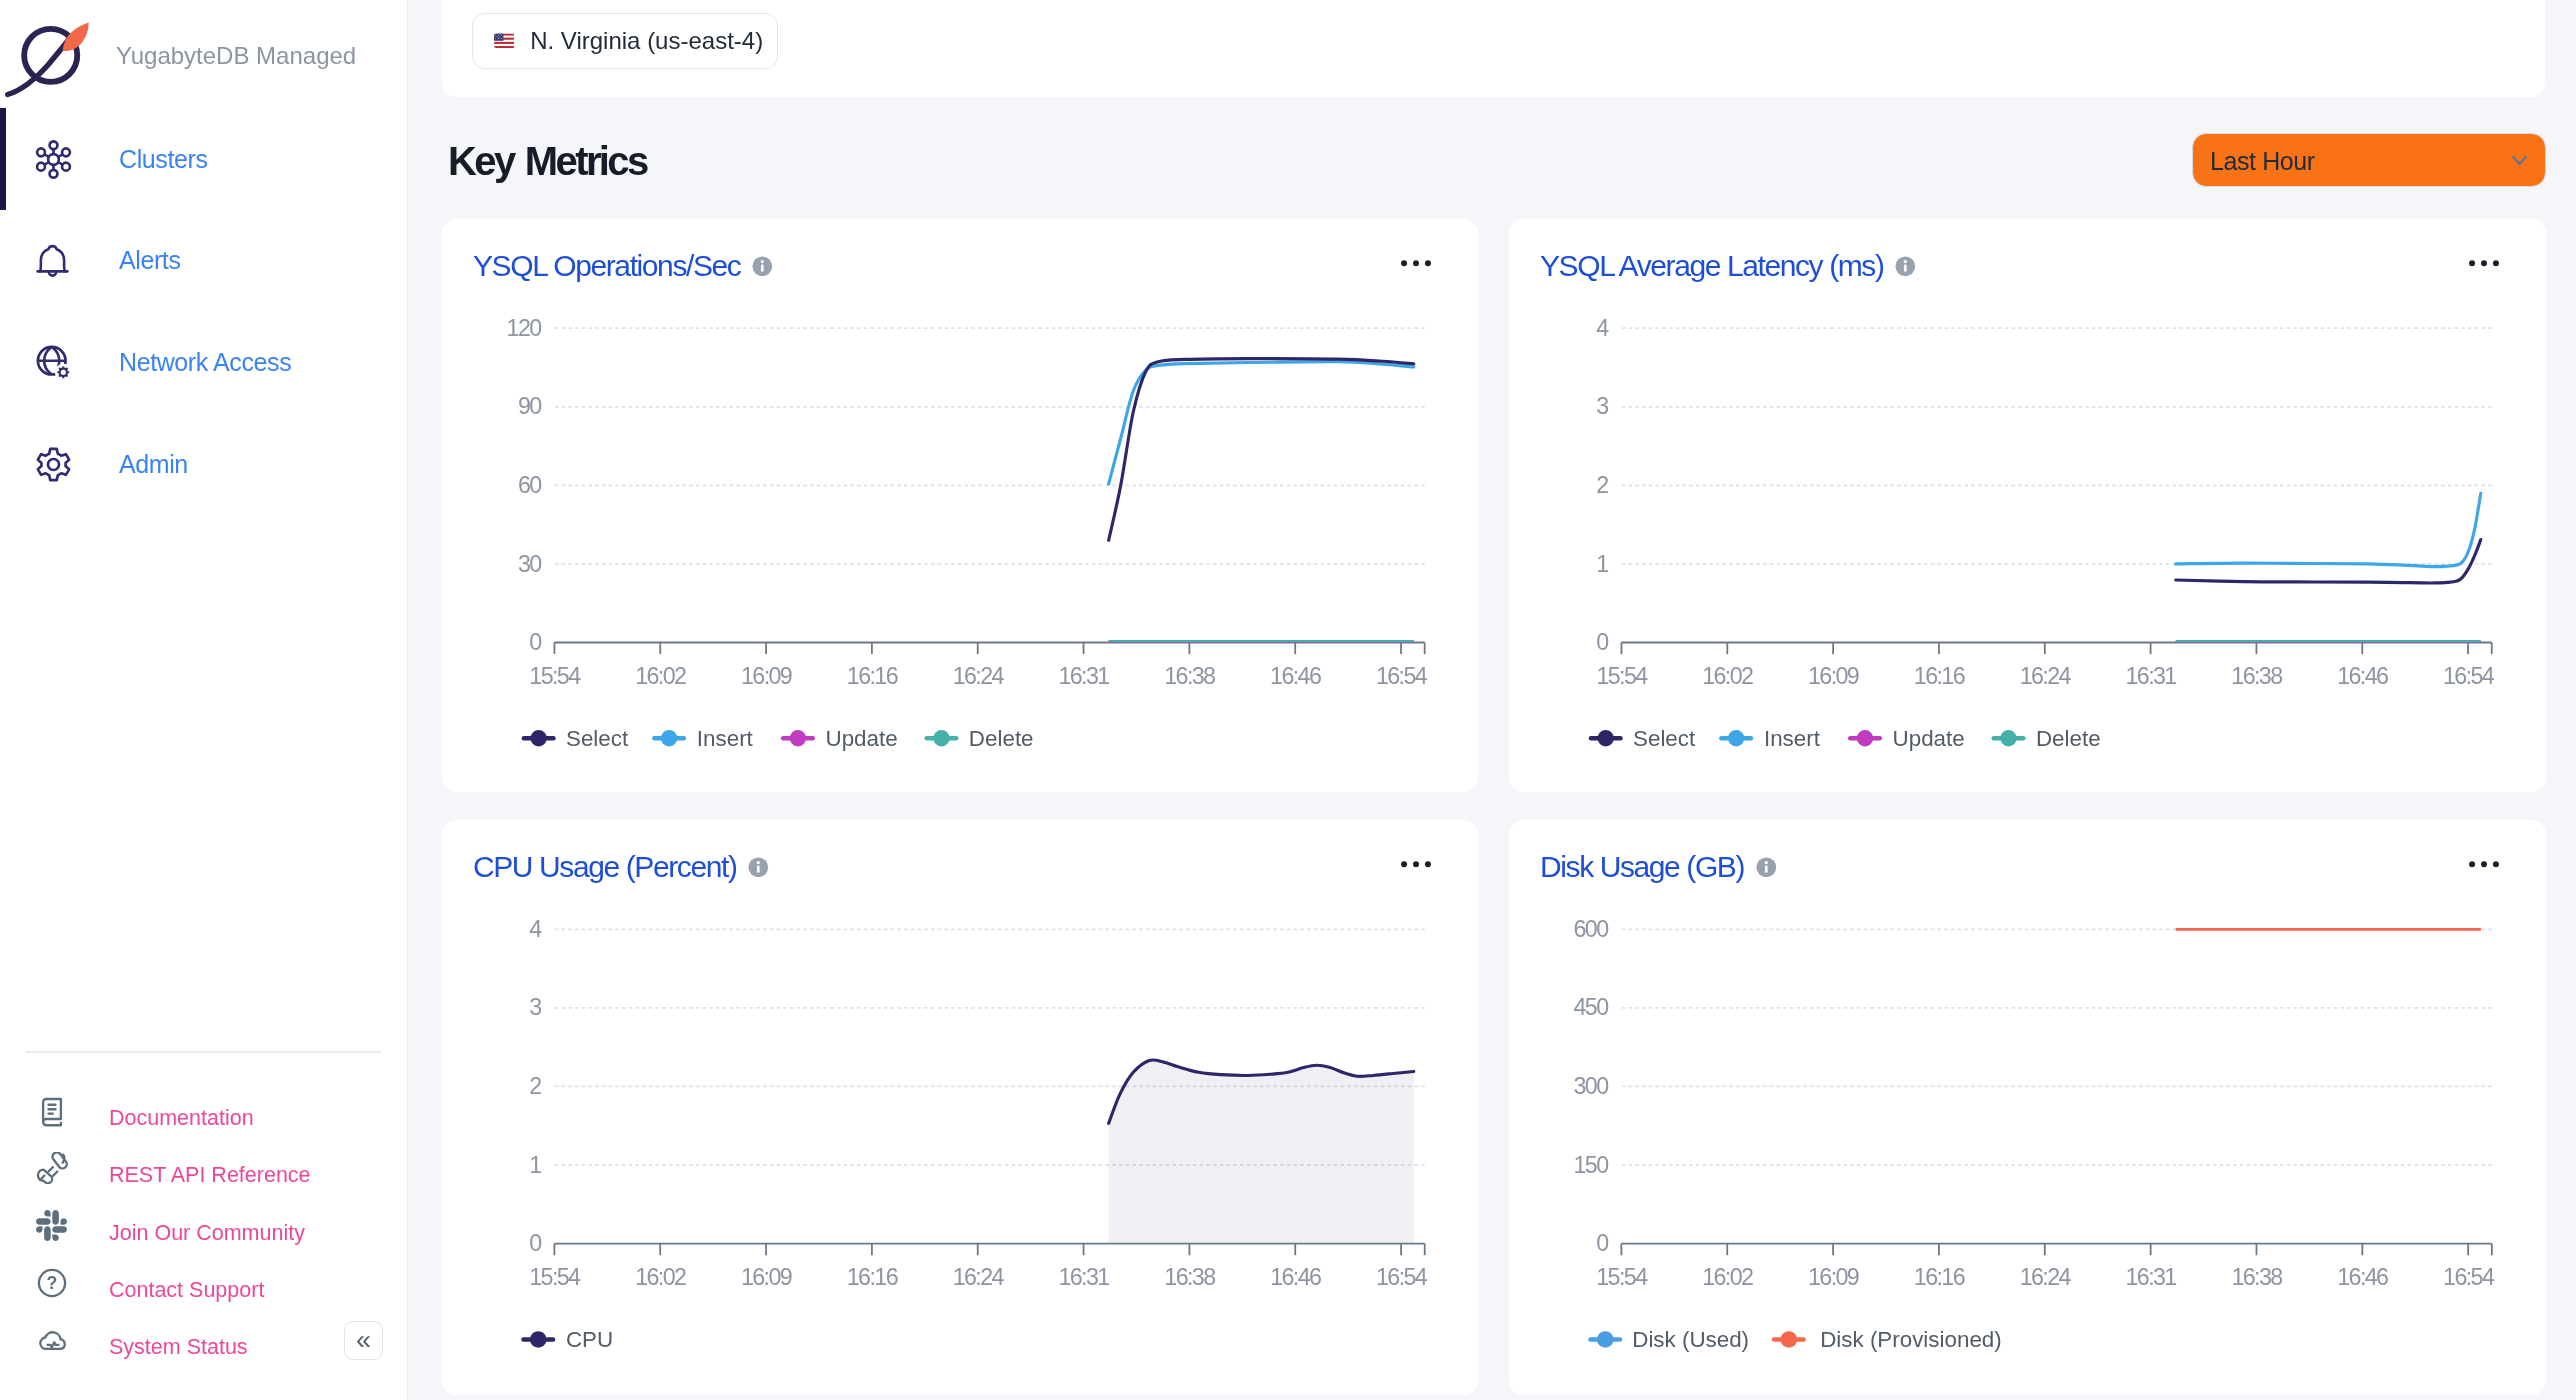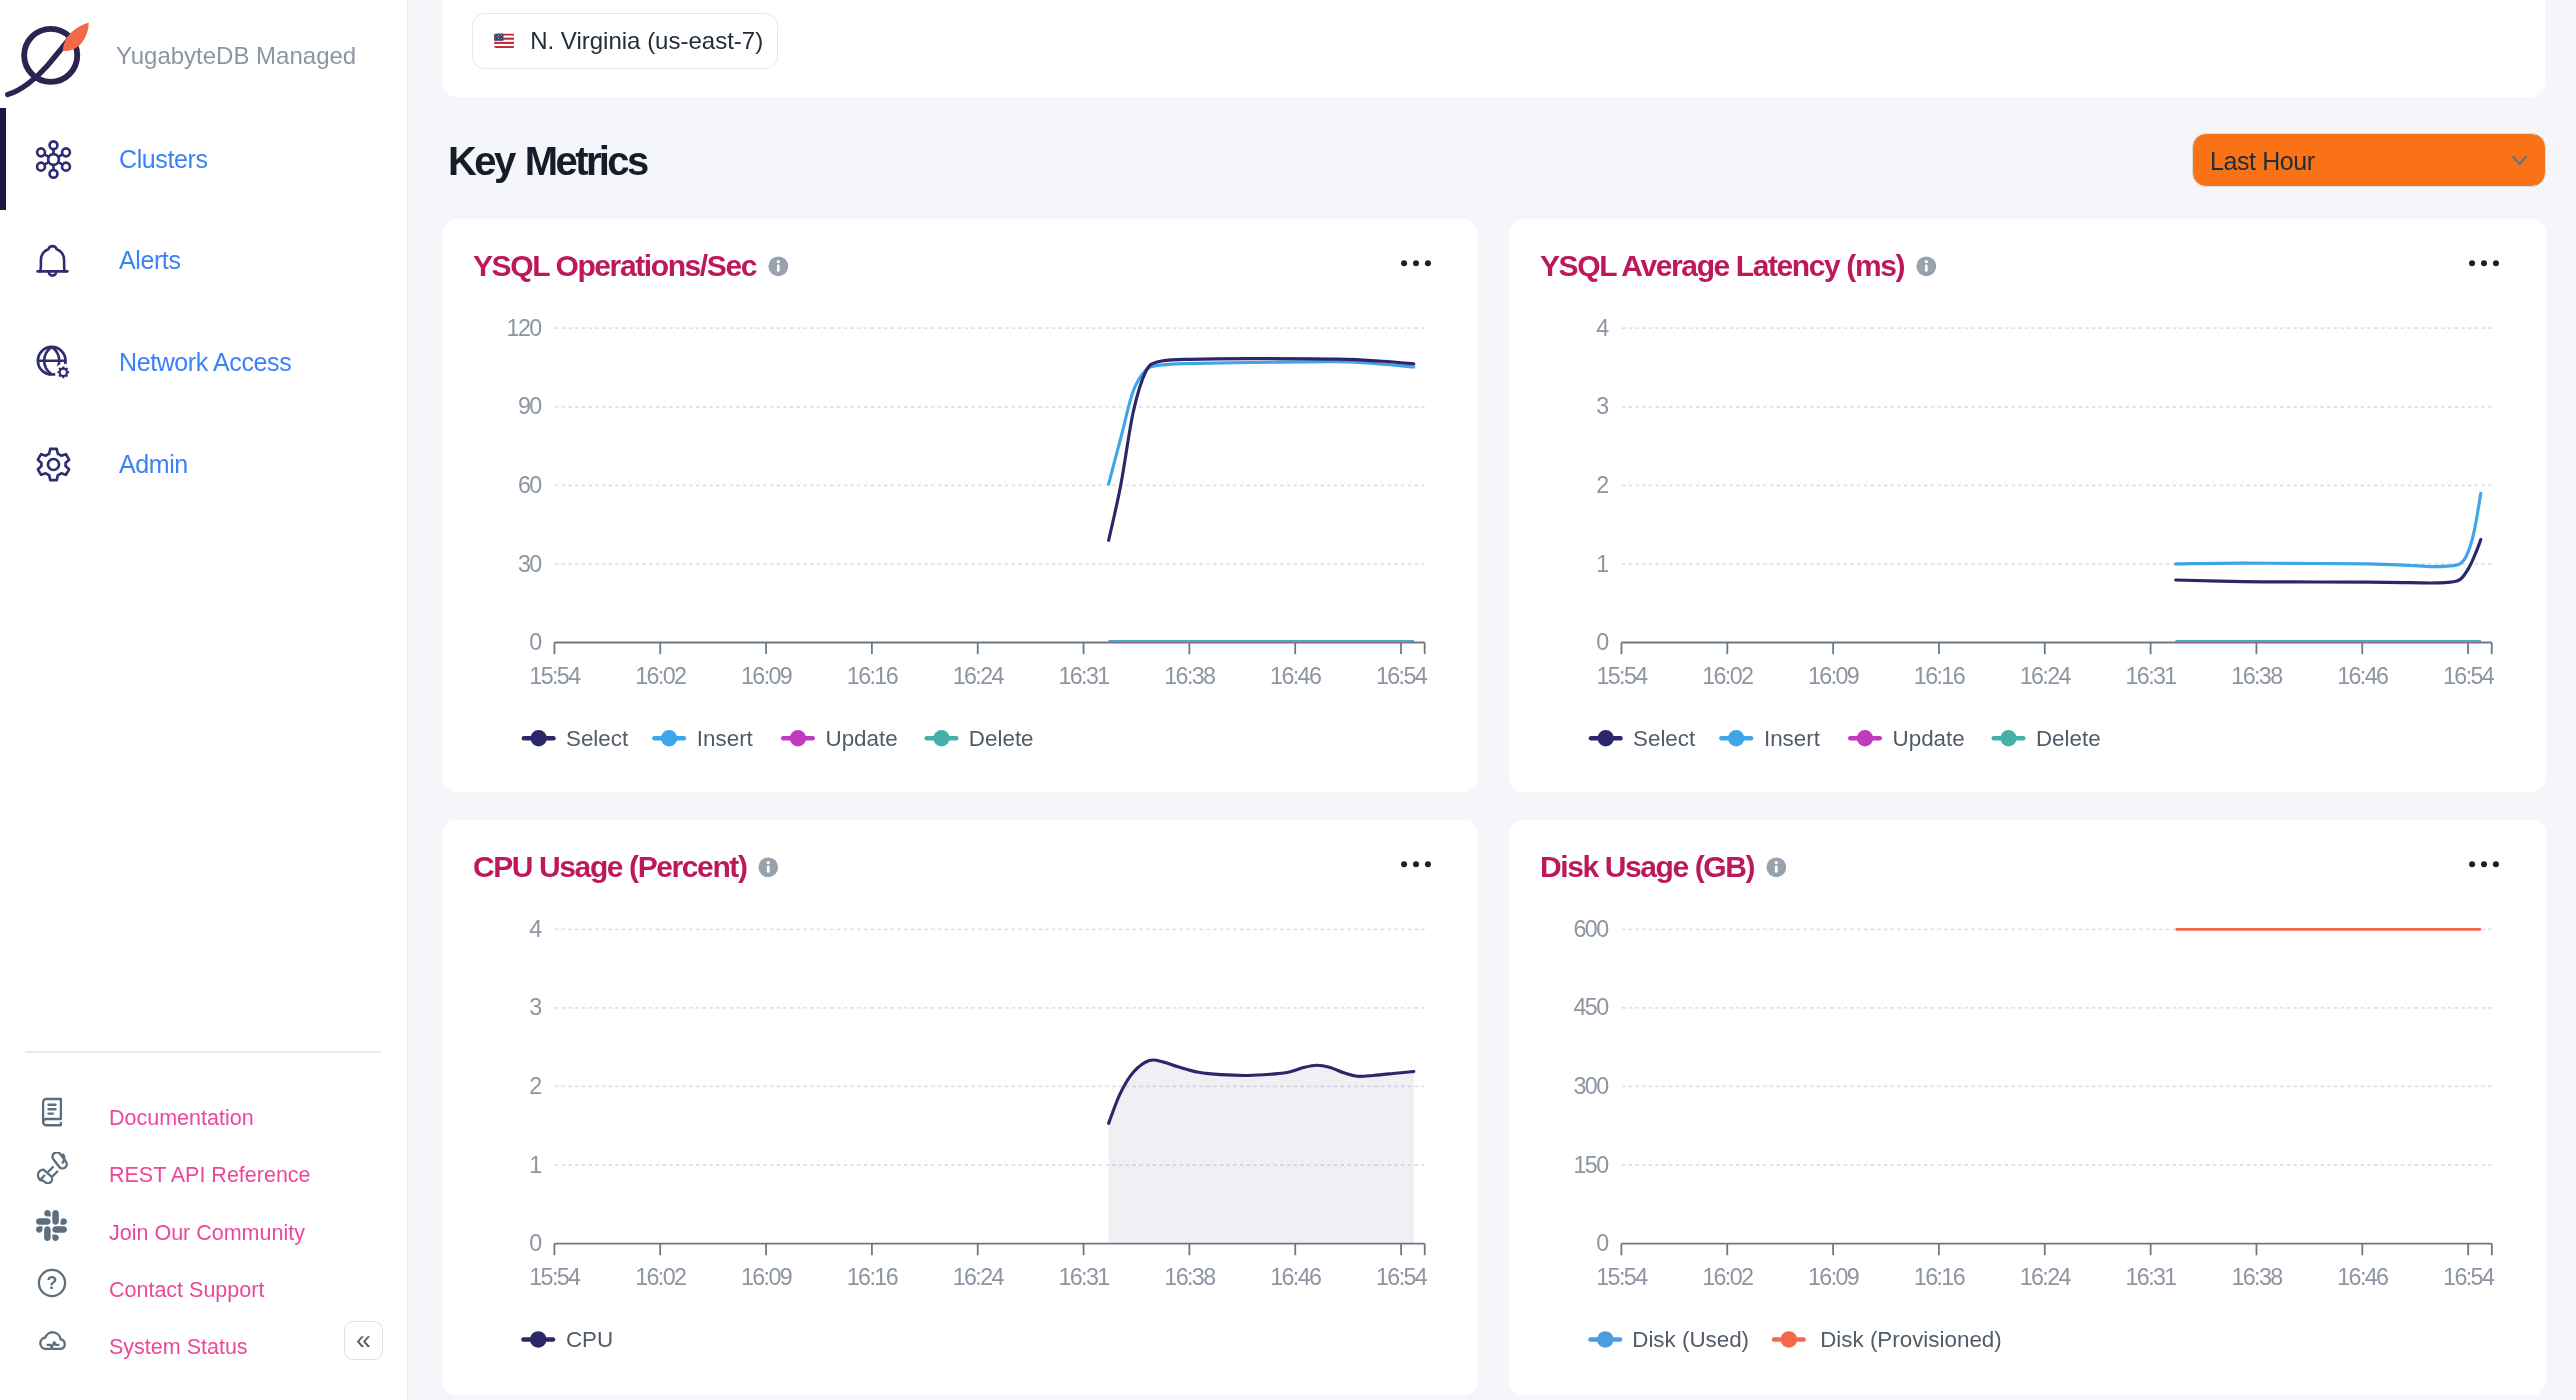--- a/index.html
+++ b/index.html
@@ -16,21 +16,21 @@
 #divider { position:absolute; left:25px; top:1051px; width:356px; height:1.8px; background:#e7ebef; }
 #collapse { position:absolute; left:344px; top:1321px; width:39px; height:39px; border:1.8px solid #dde3e9; border-radius:9px; color:#4e5f6e; font-size:27px; text-align:center; line-height:36px; }
 #topcard { position:absolute; left:442px; top:-36px; width:2103px; height:133px; background:#fff; border-radius:14.3px; }
 #regionbtn { position:absolute; left:30px; top:49px; width:306px; height:56px; border:1.8px solid #e2e7ed; border-radius:12.5px; display:flex; align-items:center; padding-left:20.6px; background:#fff; white-space:nowrap; }
 #regionbtn span { margin-left:16px; font-size:24px; color:#232d39; }
 #keymetrics { position:absolute; left:448px; top:139px; font-size:40px; font-weight:700; color:#161d28; letter-spacing:-2.6px; word-spacing:2.7px; }
 #dropdown { position:absolute; left:2192px; top:133px; width:354px; height:54px; background:#f97316; border:1.8px solid #d7dde4; border-radius:14.3px; }
 #dropdown b { position:absolute; left:17px; top:13.4px; font-weight:400; font-size:25px; letter-spacing:-0.4px; color:#232d39; }
 .card { position:absolute; background:#fff; border-radius:14.3px; }
 .chead { position:absolute; left:31px; top:30px; display:flex; align-items:center; }
-.ctitle { font-size:30px; font-weight:700; color:#be185d; letter-spacing:-1.4px; line-height:34px; }
+.ctitle { font-size:30px; font-weight:400; color:#1d4ed8; letter-spacing:-1.4px; line-height:34px; }
 </style></head>
 <body>
 
 <div id="sidebar">
   <div id="logo"><svg width="90" height="90" viewBox="0 0 100 100" fill="none">
 <circle cx="50.8" cy="51.5" r="29.5" stroke="#2a2550" stroke-width="6.5"></circle>
 <path d="M3 95 C17 91 34 78 47 63 C58 50 67 39 74 30" stroke="#2a2550" stroke-width="6" stroke-linecap="round" fill="none"></path>
 <path d="M64 46 C66 31 75 21 93 15 C93 26 88 37 80 42.5 C75 46 68 47.5 64 46 Z" fill="#f2694a"></path>
 </svg></div>
   <div id="brand">YugabyteDB Managed</div>
@@ -168,21 +168,21 @@
             <circle cx="5" cy="2.2" r="0.55"></circle>
             <circle cx="8" cy="2.2" r="0.55"></circle>
             <circle cx="3.5" cy="4.2" r="0.55"></circle>
             <circle cx="6.5" cy="4.2" r="0.55"></circle>
             <circle cx="2" cy="6.2" r="0.55"></circle>
             <circle cx="5" cy="6.2" r="0.55"></circle>
             <circle cx="8" cy="6.2" r="0.55"></circle>
           </g>
 </g>
       </svg>
-      <span>N. Virginia (us-east-7)</span>
+      <span>N. Virginia (us-east-4)</span>
     </div>
   </div>
 <div id="keymetrics">Key Metrics</div>
 <div id="dropdown">
     <b>Last Hour</b>
     <svg width="27" height="27" viewBox="0 0 30 30" style="position:absolute;right:12.5px;top:13.4px">
       <path d="M8 11 L15 19 L22 11" stroke="#64748b" stroke-width="2.6" fill="none" stroke-linecap="round" stroke-linejoin="round"></path>
     </svg>
   </div>
 <div class="card" style="left:442px;top:219px;width:1036px;height:573px">

